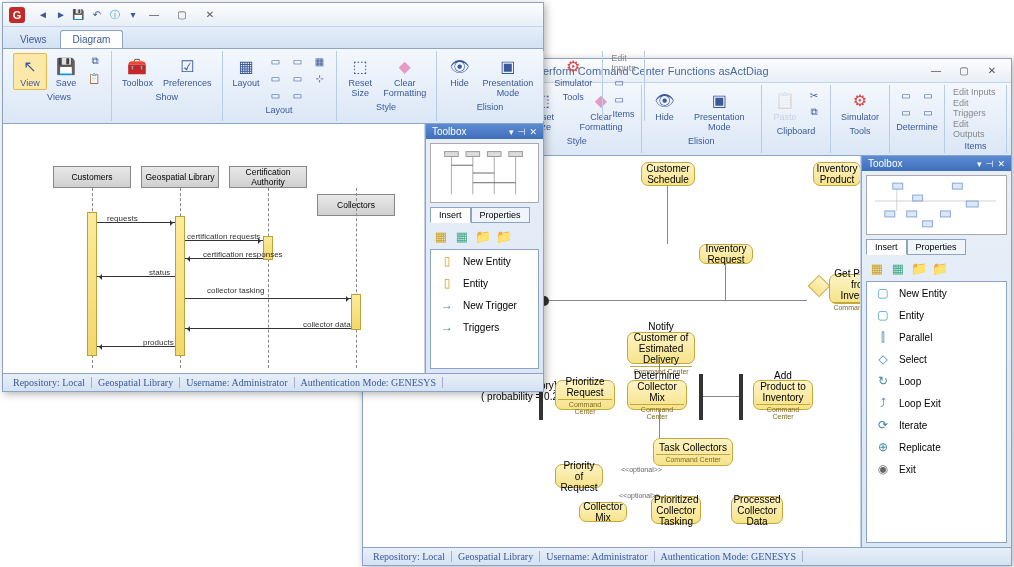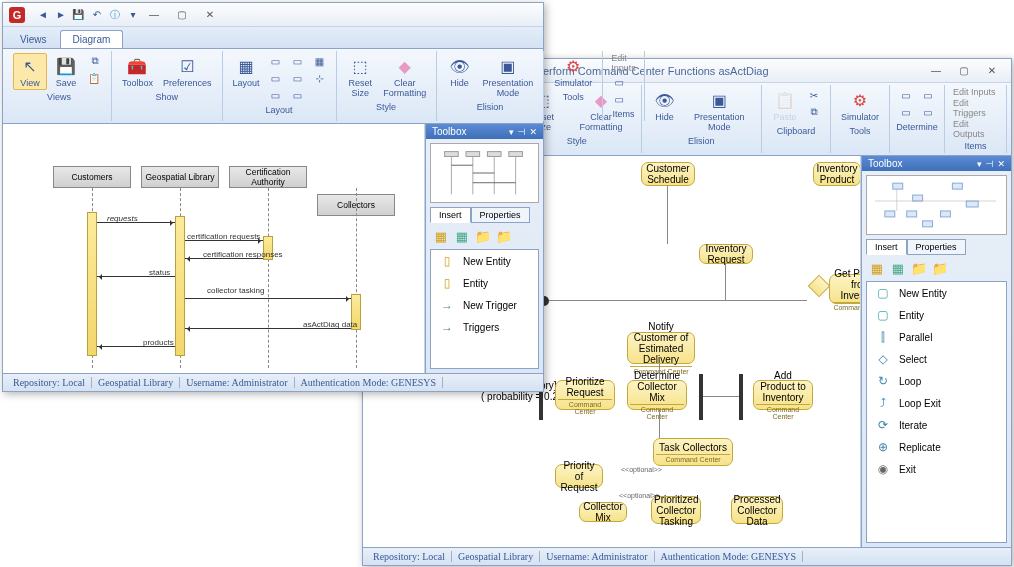--- a/index.html
+++ b/index.html
@@ -465,36 +465,36 @@
       <div class="lifeline" style="left:265px; top:64px; height:180px;"></div>
       <div class="lifeline" style="left:353px; top:64px; height:180px;"></div>
 
 
       <div class="act" style="left:84px; top:88px; height:144px;"></div>
       <div class="act" style="left:172px; top:92px; height:140px;"></div>
       <div class="act" style="left:260px; top:112px; height:24px;"></div>
       <div class="act" style="left:348px; top:170px; height:36px;"></div>
 
       <div class="arrow" style="left:94px; top:98px; width:78px;"></div>
-      <div class="msg" style="left:104px; top:90px;font-style:italic;">requests</div>
+      <div class="msg" style="left:104px; top:90px;">requests</div>
 
       <div class="arrow" style="left:182px; top:116px; width:78px;"></div>
       <div class="msg" style="left:184px; top:108px;">certification requests</div>
 
       <div class="arrow left" style="left:182px; top:134px; width:78px;"></div>
       <div class="msg" style="left:184px; top:126px;margin-left:16px;">certification responses</div>
 
       <div class="arrow left" style="left:94px; top:152px; width:78px;"></div>
       <div class="msg" style="left:146px; top:144px;">status</div>
 
       <div class="arrow" style="left:182px; top:174px; width:166px;"></div>
       <div class="msg" style="left:204px; top:162px;">collector tasking</div>
 
       <div class="arrow left" style="left:182px; top:204px; width:166px;"></div>
-      <div class="msg" style="left:300px; top:196px;">asActDiag data</div>
+      <div class="msg" style="left:300px; top:196px;">collector data</div>
 
       <div class="arrow left" style="left:94px; top:222px; width:78px;"></div>
       <div class="msg" style="left:140px; top:214px;">products</div>
     </div>
 
     <div class="toolbox">
       <div class="toolbox-hdr">
         <span>Toolbox</span>
         <div class="ctls">
             <span>▾</span>

